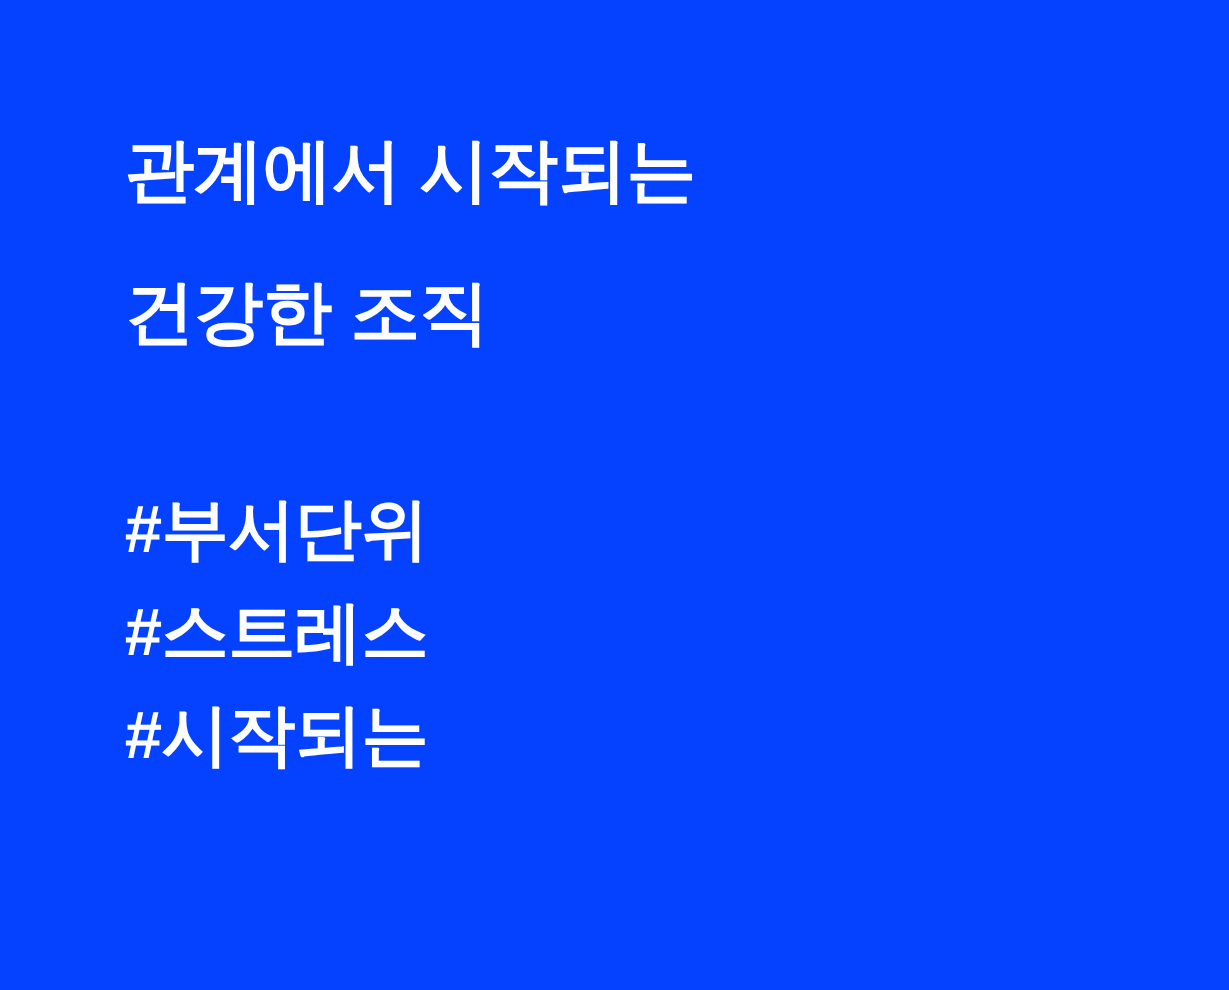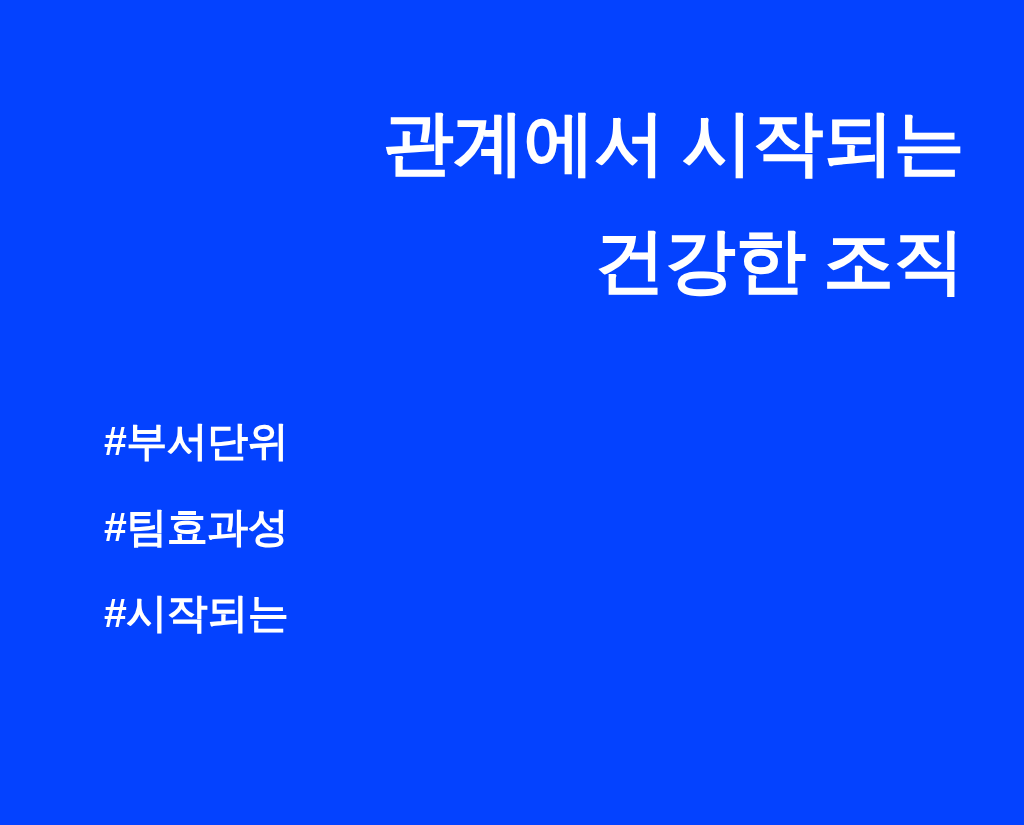--- a/index.html
+++ b/index.html
@@ -30,47 +30,46 @@
     left: 104px;
     top: 84px;
     width: 860px;
   }
 
   
   .headline {
     margin: 0;
     padding: 0;
     color: #ffffff;
-    font-family: Liberation Serif, serif;
-    font-size: 71px;
+    font-family: Liberation Sans, sans-serif;
+    font-size: 58px;
     font-weight: 700;
     line-height: 118px;
     letter-spacing: -0.5px;
     white-space: nowrap;
-    text-align: right;
   }
 
   .headline-line {
     display: block;
     white-space: nowrap;
   }
 
   
   .tag-list {
     margin: 0;
     padding: 0;
     list-style: none;
     margin-top: 78px;
   }
 
   .tag-item {
     display: block;
     color: #ffffff;
     font-family: "Liberation Sans", "DejaVu Sans", sans-serif;
-    font-size: 41px;
+    font-size: 56px;
     font-weight: 700;
     line-height: 86px;
     letter-spacing: -0.5px;
     white-space: nowrap;
   }
 
   .tag-hash {
     display: inline;
   }
 
@@ -88,21 +87,21 @@
     <h1 class="headline" style="color: rgb(255, 255, 255);">
       <span class="headline-line">관계에서 시작되는</span>
       <span class="headline-line">건강한 조직</span>
     </h1>
 
     <ul class="tag-list">
       <li class="tag-item" style="color: rgb(255, 255, 255);">
         <span class="tag-hash">#</span><span class="tag-label">부서단위</span>
       </li>
       <li class="tag-item" style="color: rgb(255, 255, 255);">
-        <span class="tag-hash">#</span><span class="tag-label">팀효과성</span>
+        <span class="tag-hash">#</span><span class="tag-label">스트레스</span>
       </li>
       <li class="tag-item" style="color: rgb(255, 255, 255);">
         <span class="tag-hash">#</span><span class="tag-label">시작되는</span>
       </li>
     </ul>
 
   </div>
 
 </div>
 

